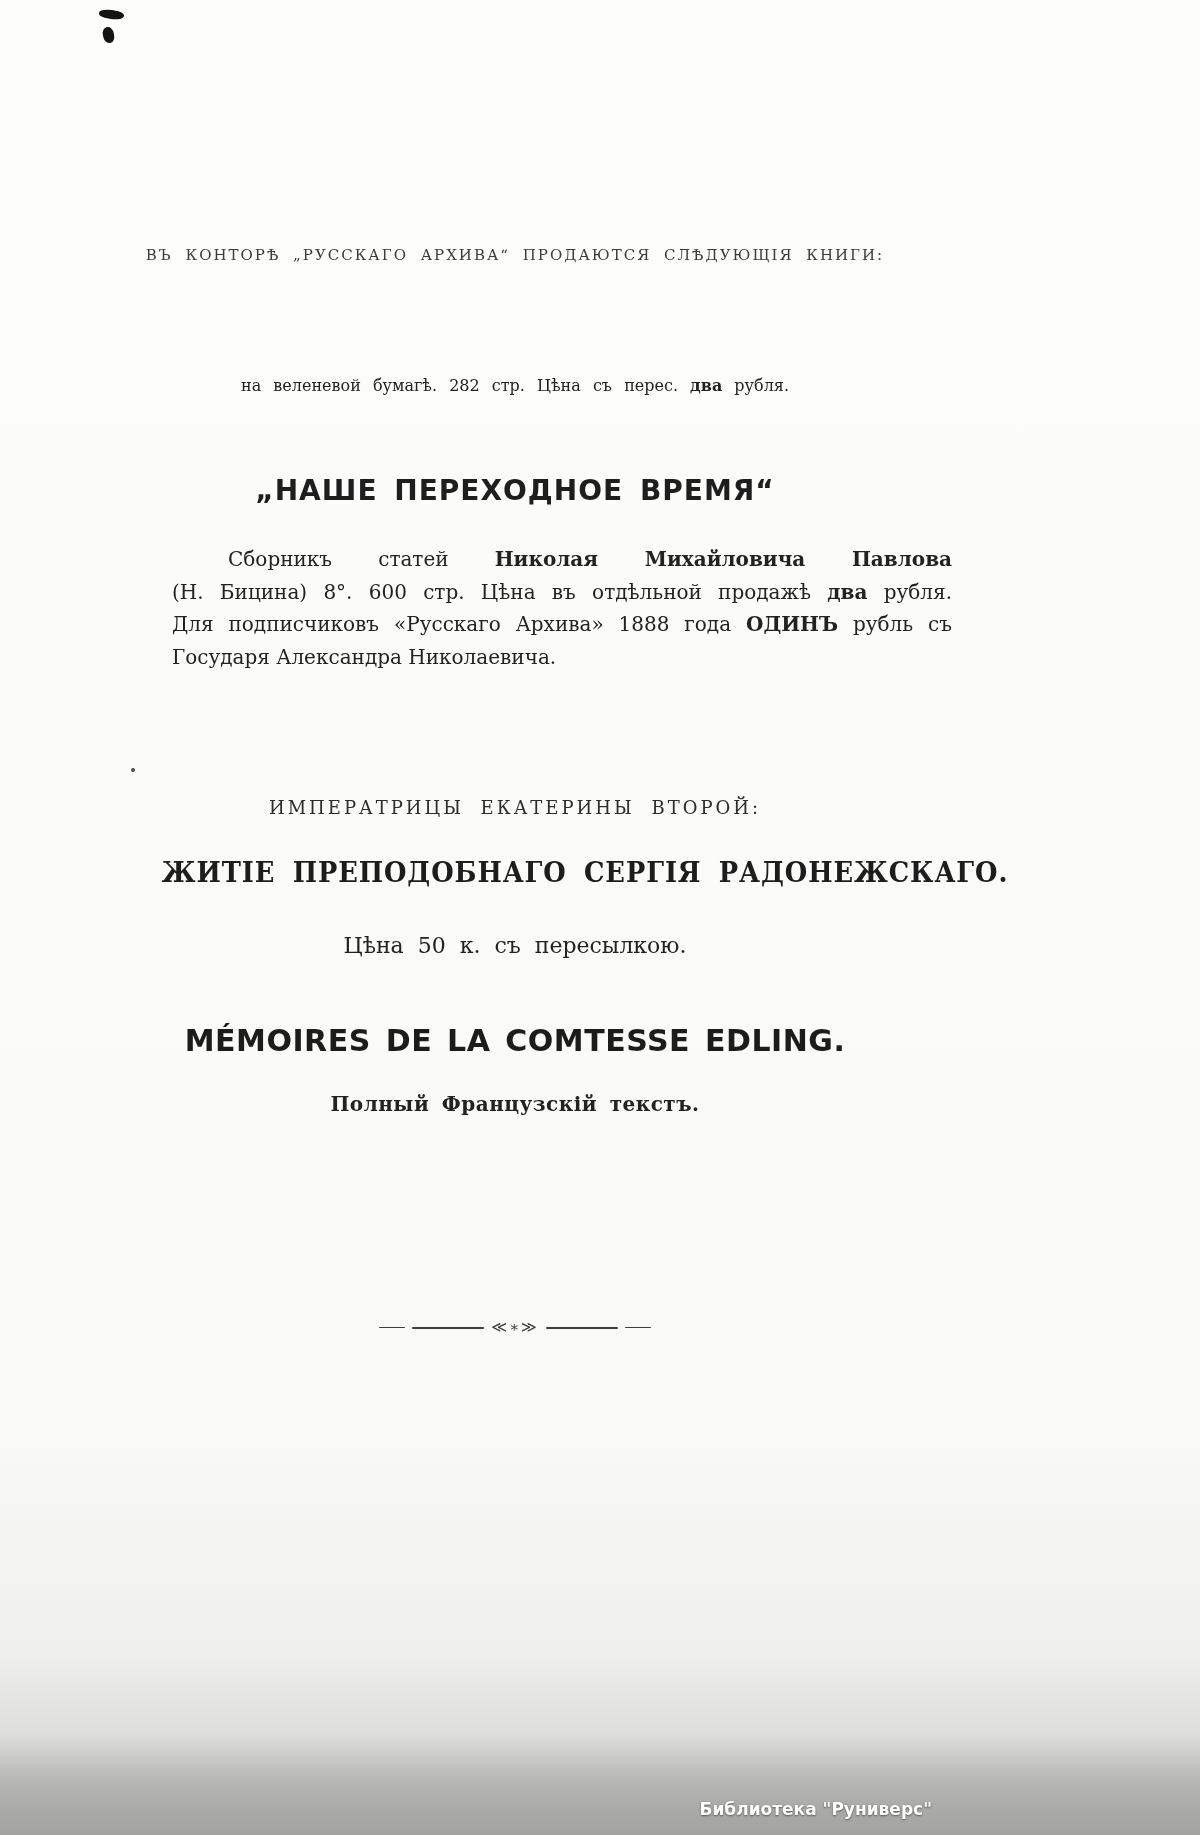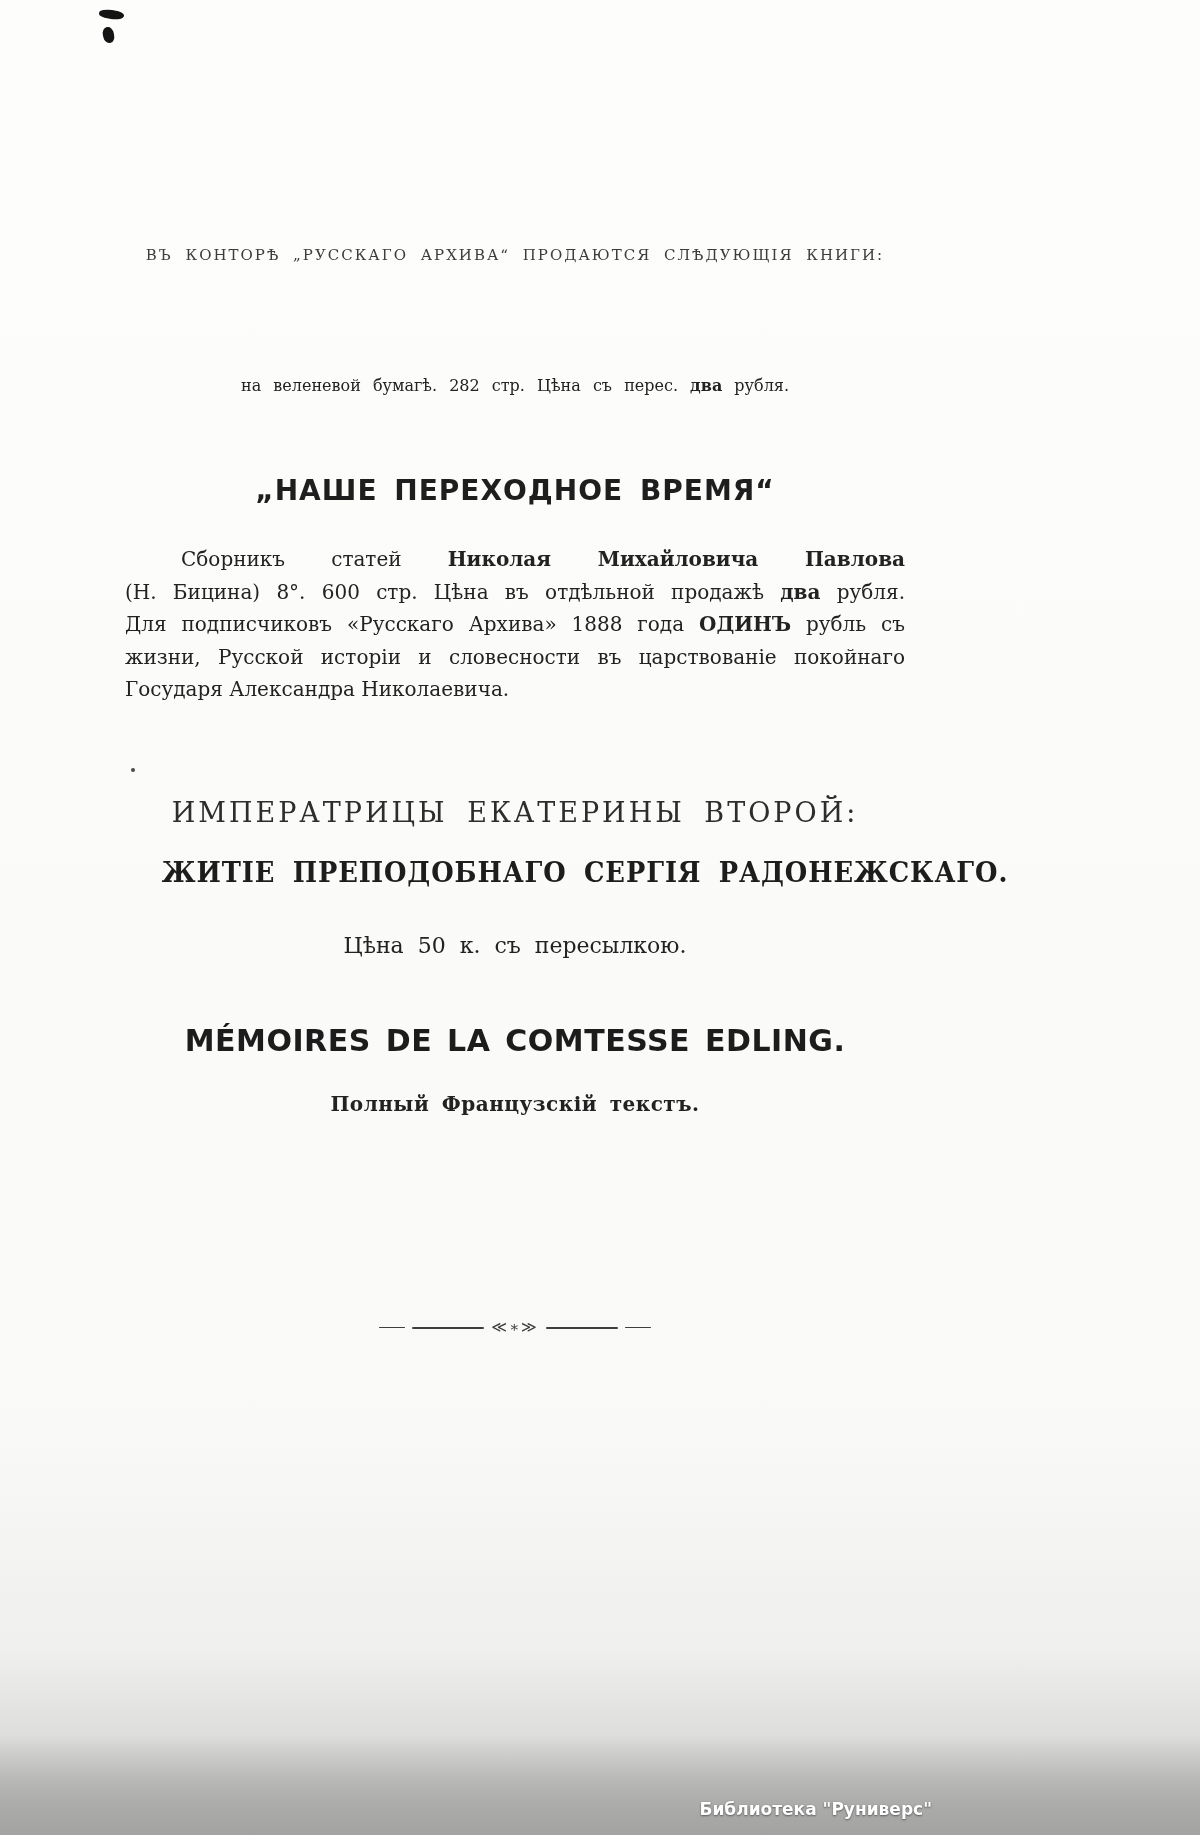--- a/index.html
+++ b/index.html
@@ -31,26 +31,26 @@
   .title-wrap { top: 286px; }
   .display-title {
     display: inline-block; transform: scaleX(0.8); transform-origin: center;
     font-weight: bold; font-size: 36px; letter-spacing: 1px; white-space: nowrap; color: #1d1d1d;
   }
   .g-sub { top: 376px; font-size: 16px; word-spacing: 7px; white-space: nowrap; }
   .nashe-title {
     top: 474px; font-family: "DejaVu Sans", "Liberation Sans", sans-serif;
     font-weight: bold; font-size: 28px; letter-spacing: 1px; word-spacing: 6px; color: #1e1e1e; white-space: nowrap; text-align: center;
   }
-  .para { font-size: 20px; }
+  .para { font-size: 20px; margin-left: 47px; }
   .pavlov-para { top: 543px; }
   .jline { text-align: justify; text-align-last: justify; line-height: 32.5px; }
   .lline { text-align: left; line-height: 32.5px; }
   .indent { padding-left: 56px; }
-  .imper { top: 797px; font-size: 27px; letter-spacing: 3px; word-spacing: 8px; color: #2d2d2d; white-space: nowrap; }
+  .imper { top: 797px; font-size: 18px; letter-spacing: 3px; word-spacing: 8px; color: #2d2d2d; white-space: nowrap; }
   .zhitie-wrap { top: 856px; }
   .zhitie-title {
     display: inline-block; transform: scaleX(0.92); transform-origin: center;
     font-weight: bold; font-size: 28px; letter-spacing: 1px; word-spacing: 8px; white-space: nowrap; color: #1d1d1d;
   }
   .price { top: 933px; font-size: 22px; word-spacing: 7px; white-space: nowrap; }
   .memoires-title {
     top: 1023px; font-family: "DejaVu Sans", "Liberation Sans", sans-serif;
     font-weight: bold; font-size: 30px; letter-spacing: 0.5px; word-spacing: 4px; color: #1c1c1c; white-space: nowrap;
   }
@@ -80,21 +80,20 @@
 
 
   <div class="block g-sub"><span>на веленевой бумагѣ. 282 стр. Цѣна съ перес. </span><b>два</b><span> рубля.</span></div>
 
   <div class="block nashe-title">„НАШЕ ПЕРЕХОДНОЕ ВРЕМЯ“</div>
 
   <div class="block para pavlov-para">
     <div class="jline indent"><span>Сборникъ статей </span><b>Николая Михайловича Павлова</b></div>
     <div class="jline"><span>(Н. Бицина) 8°. 600 стр. Цѣна въ отдѣльной продажѣ </span><b>два</b><span> рубля.</span></div>
     <div class="jline"><span>Для подписчиковъ «Русскаго Архива» 1888 года </span><b>ОДИНЪ</b><span> рубль съ</span></div>
-    <div class="jline">жизни, Русской исторіи и словесности въ царствованіе покойнаго</div>
     <div class="lline">Государя Александра Николаевича.</div>
   </div>
 
   <div class="block imper">ИМПЕРАТРИЦЫ ЕКАТЕРИНЫ ВТОРОЙ:</div>
 
   <div class="block zhitie-wrap"><span class="zhitie-title">ЖИТІЕ ПРЕПОДОБНАГО СЕРГІЯ РАДОНЕЖСКАГО.</span></div>
 
   <div class="block price">Цѣна 50 к. съ пересылкою.</div>
 
   <div class="block memoires-title">MÉMOIRES DE LA COMTESSE EDLING.</div>

